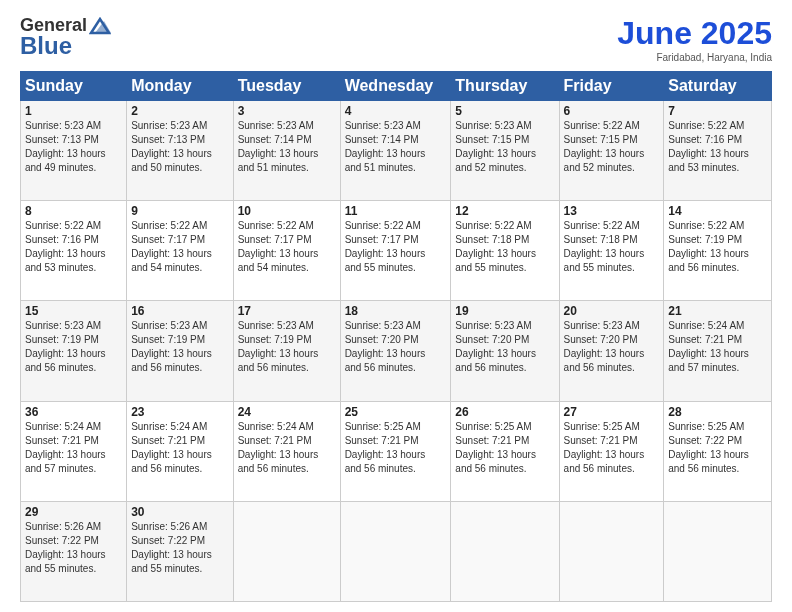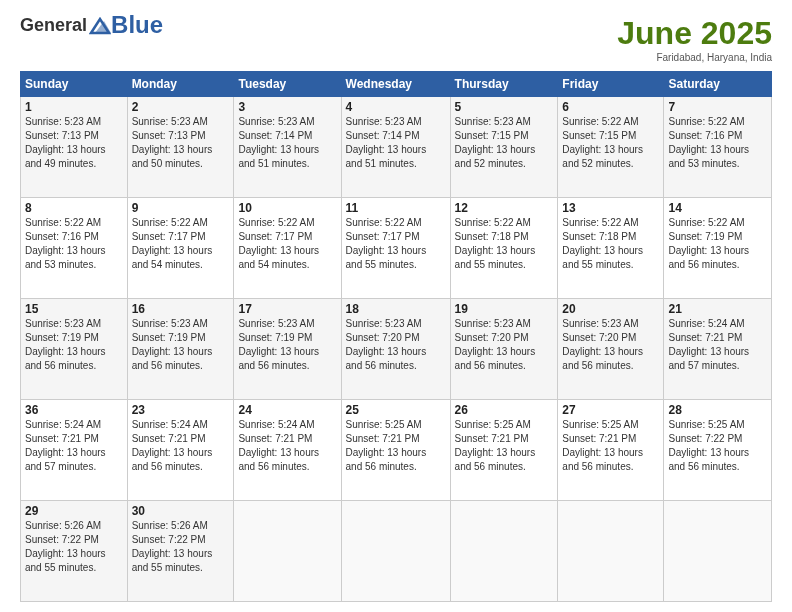--- a/index.html
+++ b/index.html
@@ -18,51 +18,52 @@
       flex-direction: column;
     }
     .header {
       display: flex;
       justify-content: space-between;
       align-items: flex-start;
       margin-bottom: 8px;
     }
     .logo {
       display: flex;
+      flex-direction: column;
       align-items: flex-start;
     }
     .logo-text {
       display: flex;
       align-items: center;
       gap: 2px;
     }
     .title-area {
       text-align: right;
     }
     .month-title {
       font-size: 32px;
       font-weight: bold;
-      color: #4d7c0f;
+      color: #1d4ed8;
     }
     .location {
       font-size: 10px;
       color: #555;
     }
     .calendar {
       flex: 1;
       border-collapse: collapse;
       width: 100%;
       font-size: 10px;
     }
     .calendar th {
       background-color: #2e5fa3;
       color: white;
       padding: 5px 4px;
       text-align: left;
-      font-size: 12px;
+      font-size: 16px;
       font-weight: bold;
       border: 1px solid #2e5fa3;
     }
     .calendar td {
       border: 1px solid #ccc;
       vertical-align: top;
       padding: 3px 4px;
       width: 113px;
       height: 80px;
       background: #fff;

